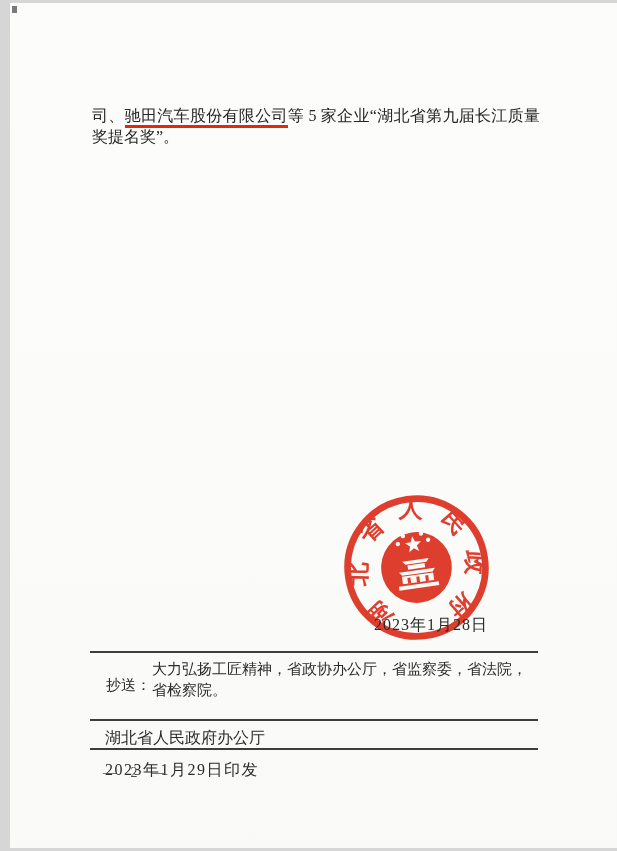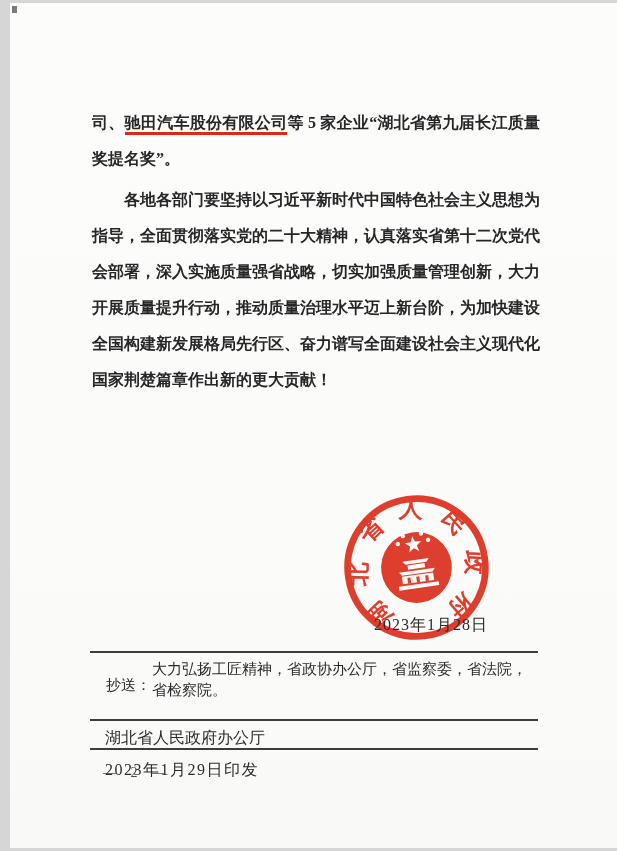--- a/index.html
+++ b/index.html
@@ -15,23 +15,23 @@
     width:607px;height:845px;
     background:linear-gradient(180deg,#fcfcfb 0%,#fbfbfa 60%,#f9f9f8 100%);
   }
   .scan-mark{
     position:absolute;left:2px;top:3px;width:5px;height:7px;
     background:#5a5a5a;opacity:.8;
   }
   
   .body-text{
     position:absolute;left:82px;top:102px;width:448px;
-    font-size:16px;line-height:36px;color:#262626;
+    font-size:16px;line-height:21px;color:#262626;
     text-align:justify;text-justify:inter-character;
-    font-weight:700;
+    font-weight:400;
   }
   .body-text p{margin:0 0 5px 0;}
   .body-text p.indent{text-indent:2em;}
   .u-red{
     border-bottom:3px solid #e02718;
     padding-bottom:1px;
   }
   
   .seal{
     position:absolute;left:330px;top:488px;width:153px;height:153px;
@@ -71,21 +71,20 @@
 </style>
 </head>
 <body>
 
 <div class="page">
 
   <div class="scan-mark"></div>
 
   <div class="body-text">
     <p><span>司、</span><span class="u-red">驰田汽车股份有限公司</span><span>等 5 家企业“湖北省第九届长江质量奖提名奖”。</span></p>
-    <p class="indent">各地各部门要坚持以习近平新时代中国特色社会主义思想为指导，全面贯彻落实党的二十大精神，认真落实省第十二次党代会部署，深入实施质量强省战略，切实加强质量管理创新，大力开展质量提升行动，推动质量治理水平迈上新台阶，为加快建设全国构建新发展格局先行区、奋力谱写全面建设社会主义现代化国家荆楚篇章作出新的更大贡献！</p>
   </div>
 
   <svg class="seal" viewBox="0 0 160 160">
     <g transform="rotate(-8 80 80)">
       <circle cx="80" cy="80" r="72" fill="none" stroke-width="7" stroke="#e0301e"></circle>
       <defs>
         <path id="sealTextRing" d="M80,133 A53,53 0 1,1 80,27 A53,53 0 1,1 80,133" fill="none"></path>
       </defs>
       <text font-size="25" letter-spacing="17" font-weight="bold" font-family="Liberation Serif, DejaVu Serif, serif" fill="#e0301e">
         <textPath href="#sealTextRing" startOffset="29">湖北省人民政府</textPath>

